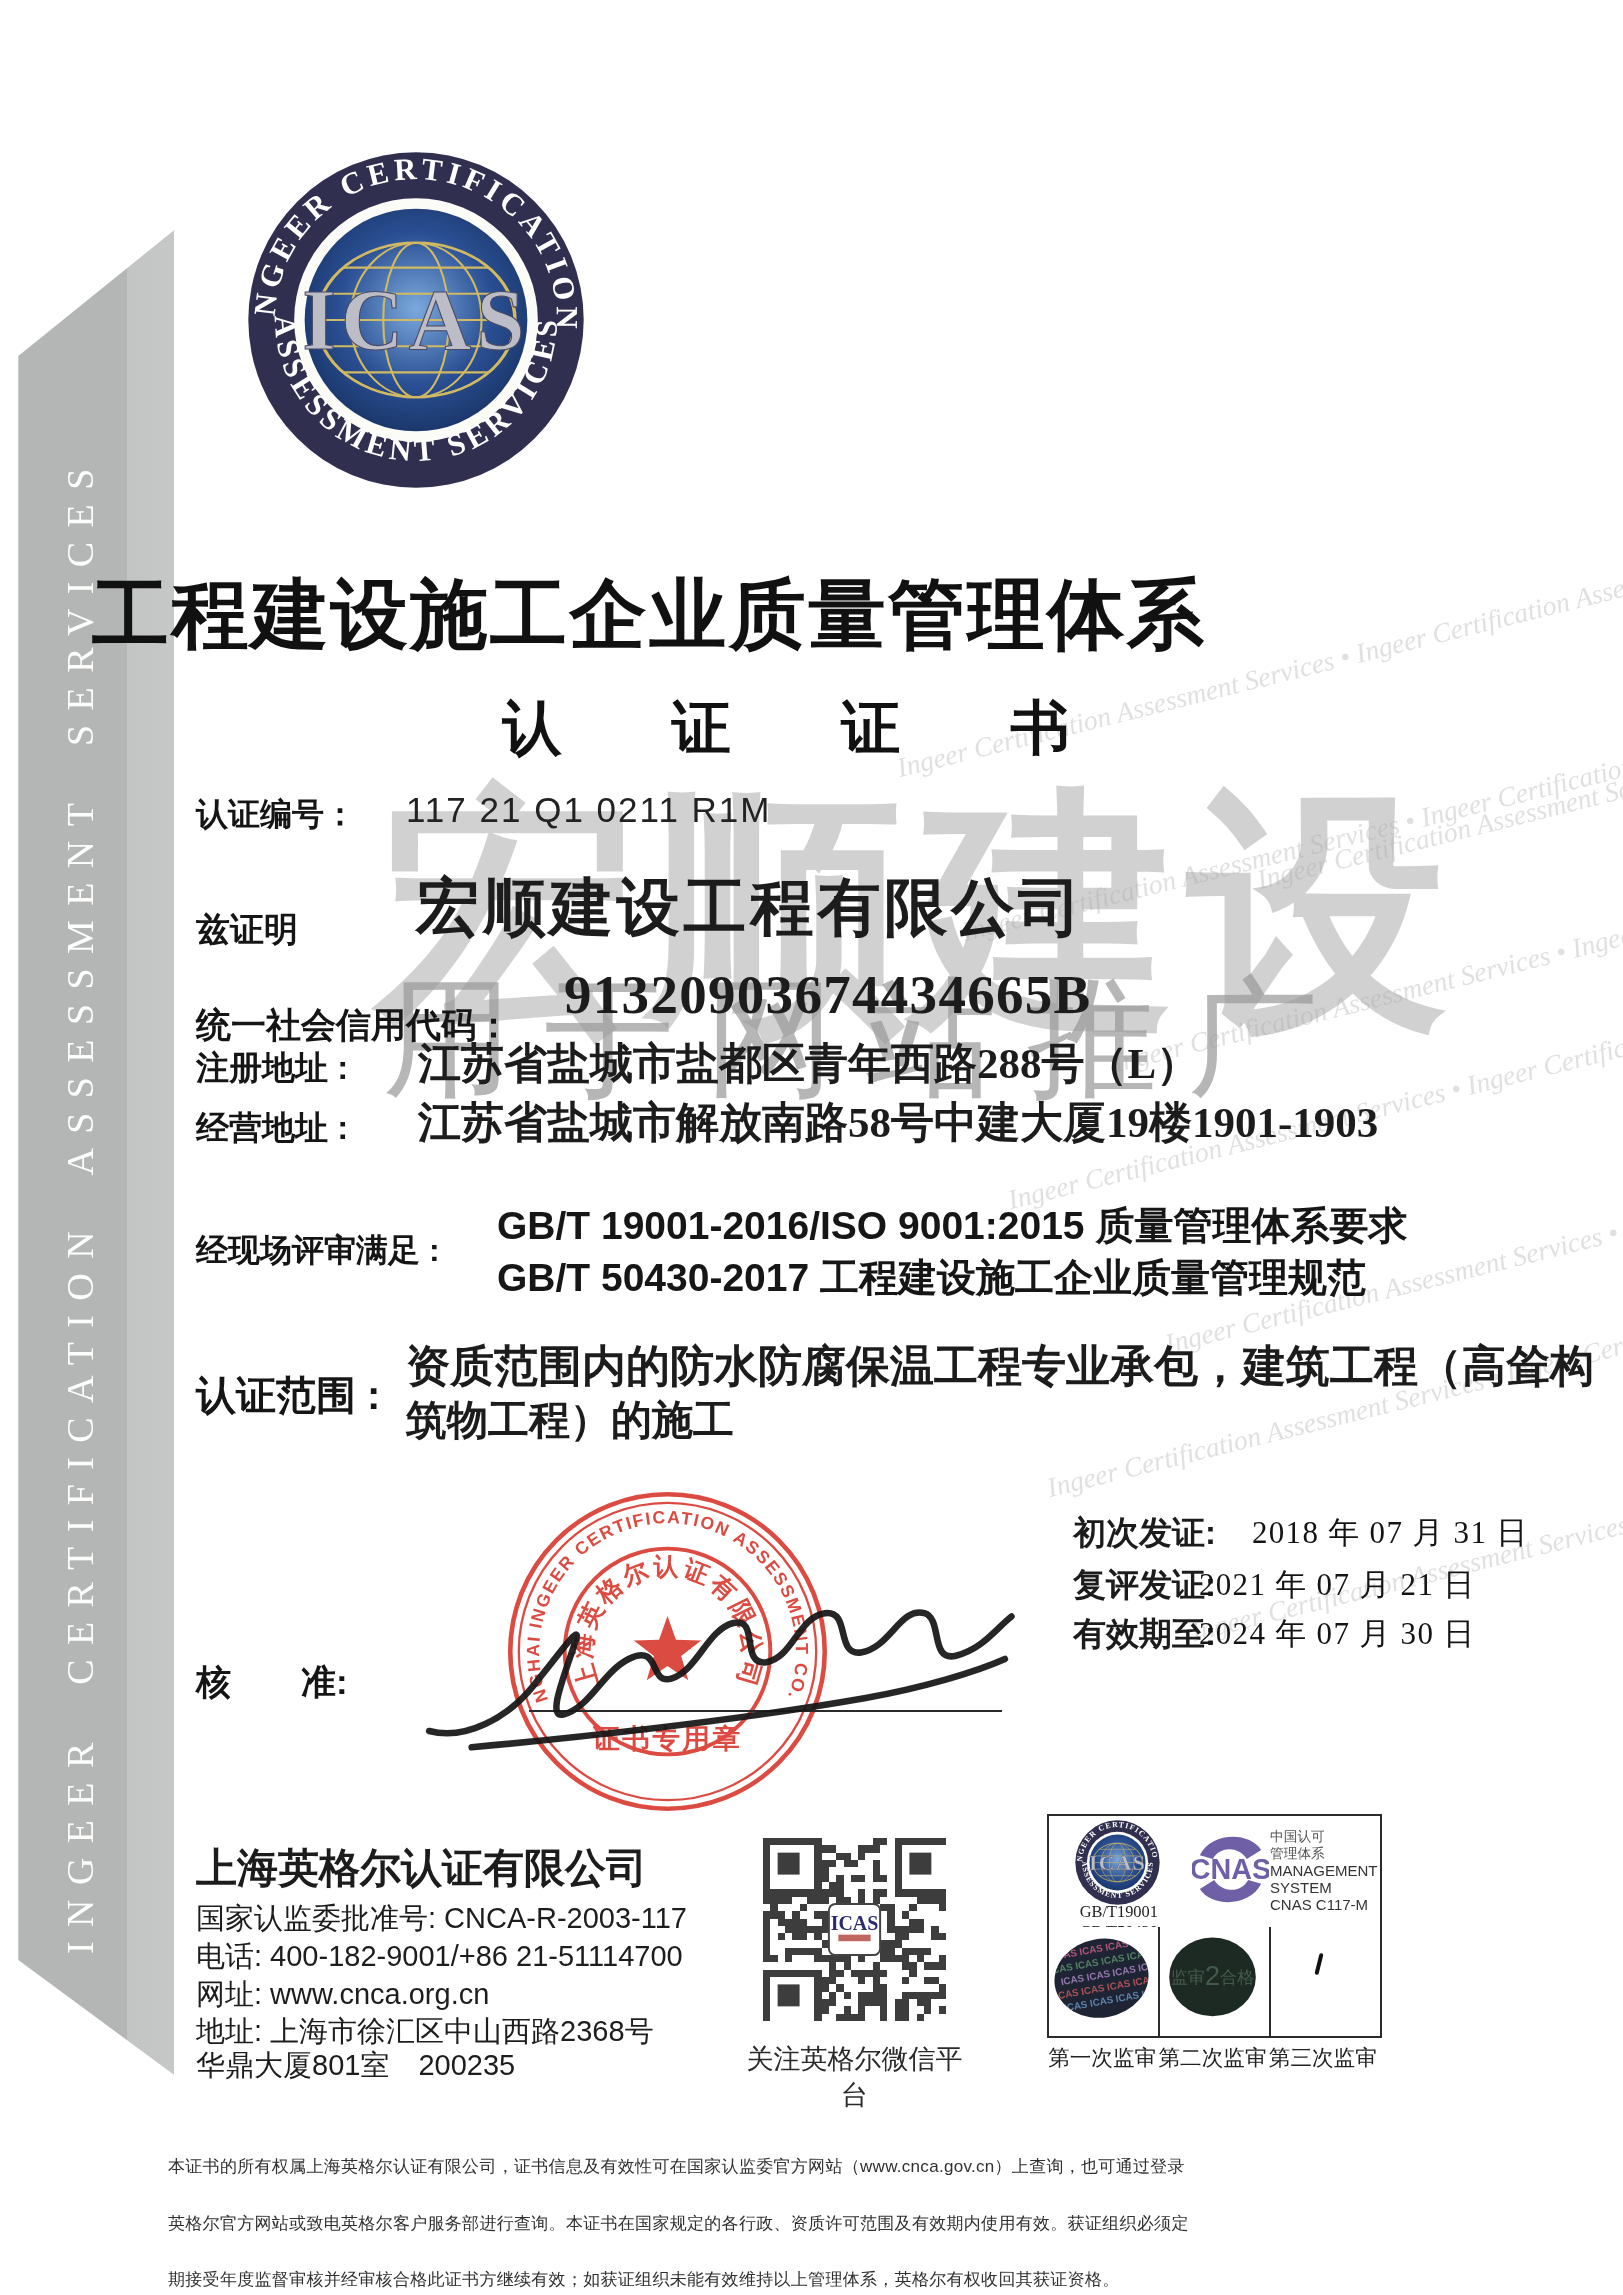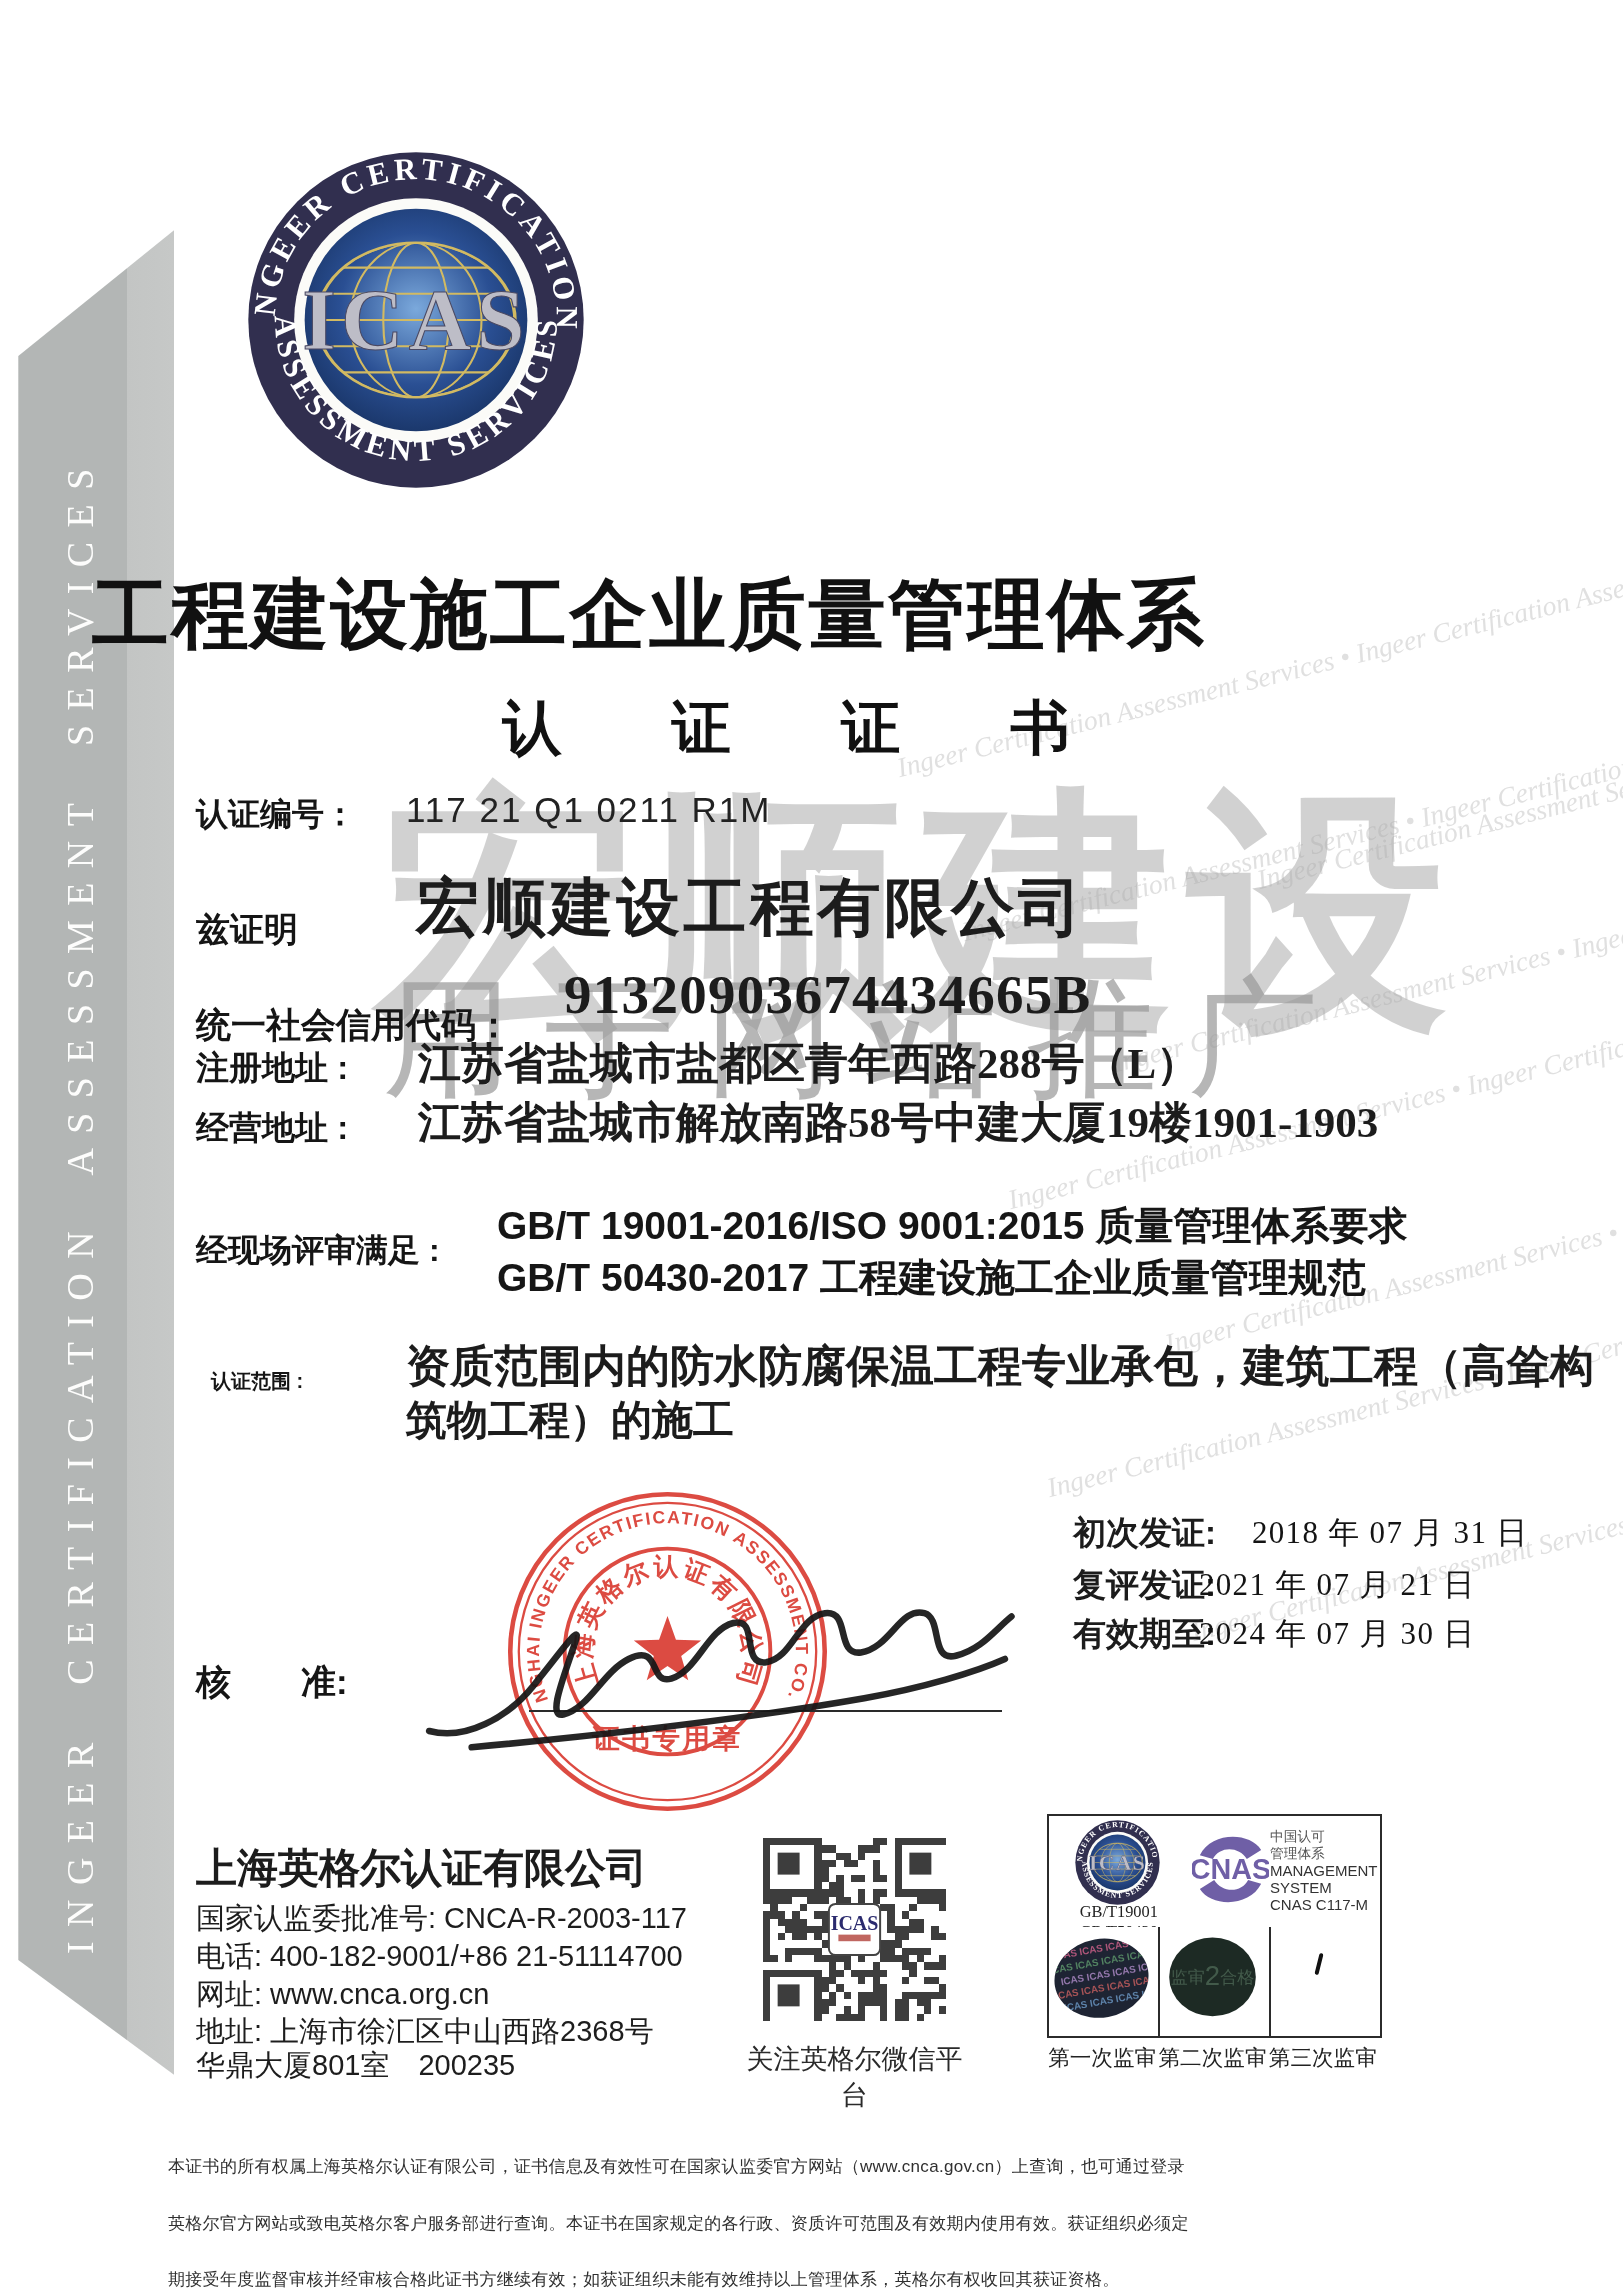--- a/index.html
+++ b/index.html
@@ -39,21 +39,21 @@
   .company{left:416px;top:865px;font-family:"Liberation Serif",serif;font-size:63px;font-weight:bold;letter-spacing:3.9px;}
   .code-lab{left:196px;top:1002px;font-size:35px;}
   .code-val{left:564px;top:963px;font-family:"Liberation Serif",serif;font-size:55px;font-weight:bold;letter-spacing:1.3px;}
   .addr-lab1{left:196px;top:1046px;font-size:33px;}
   .addr-val1{left:418px;top:1035px;font-family:"Liberation Serif",serif;font-size:43px;font-weight:bold;}
   .addr-lab2{left:196px;top:1106px;font-size:33px;}
   .addr-val2{left:418px;top:1094px;font-family:"Liberation Serif",serif;font-size:43px;font-weight:bold;}
   .std-lab{left:196px;top:1229px;font-size:32px;}
   .std1{left:497px;top:1199px;font-size:39px;font-weight:bold;color:#161616;}
   .std2{left:497px;top:1251px;font-size:39px;font-weight:bold;color:#161616;}
-  .scope-lab{left:211px;top:1368px;font-size:20px;}
+  .scope-lab{left:196px;top:1368px;font-size:40px;}
   .scope1{left:406px;top:1337px;font-family:Liberation Serif, serif;font-size:44px;font-weight:bold;}
   .scope2{left:406px;top:1393px;font-family:"Liberation Serif",serif;font-size:41px;font-weight:bold;}
 
   .date-lab{font-size:33px;font-weight:bold;}
   .date-val{font-family:"Liberation Serif",serif;font-size:31px;letter-spacing:1.3px;color:#141414;}
   .d1l{left:1073px;top:1511px;} .d1v{left:1252px;top:1512px;}
   .d2l{left:1073px;top:1563px;} .d2v{left:1199px;top:1564px;}
   .d3l{left:1073px;top:1612px;} .d3v{left:1199px;top:1613px;}
 
   .approve-lab{left:196px;top:1659px;font-size:35px;z-index:6;}

